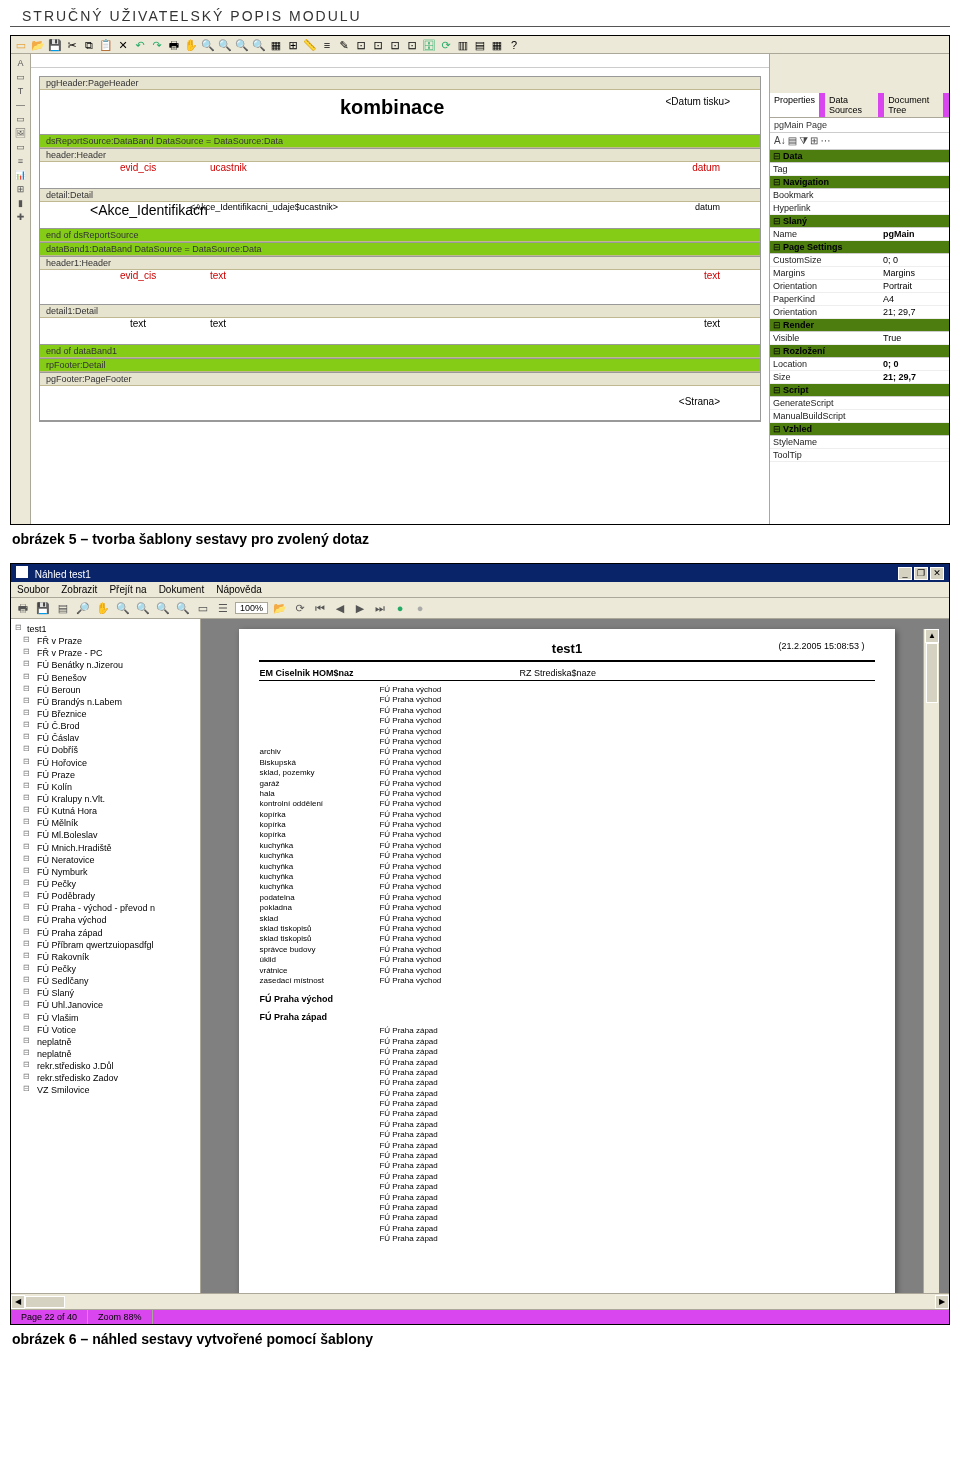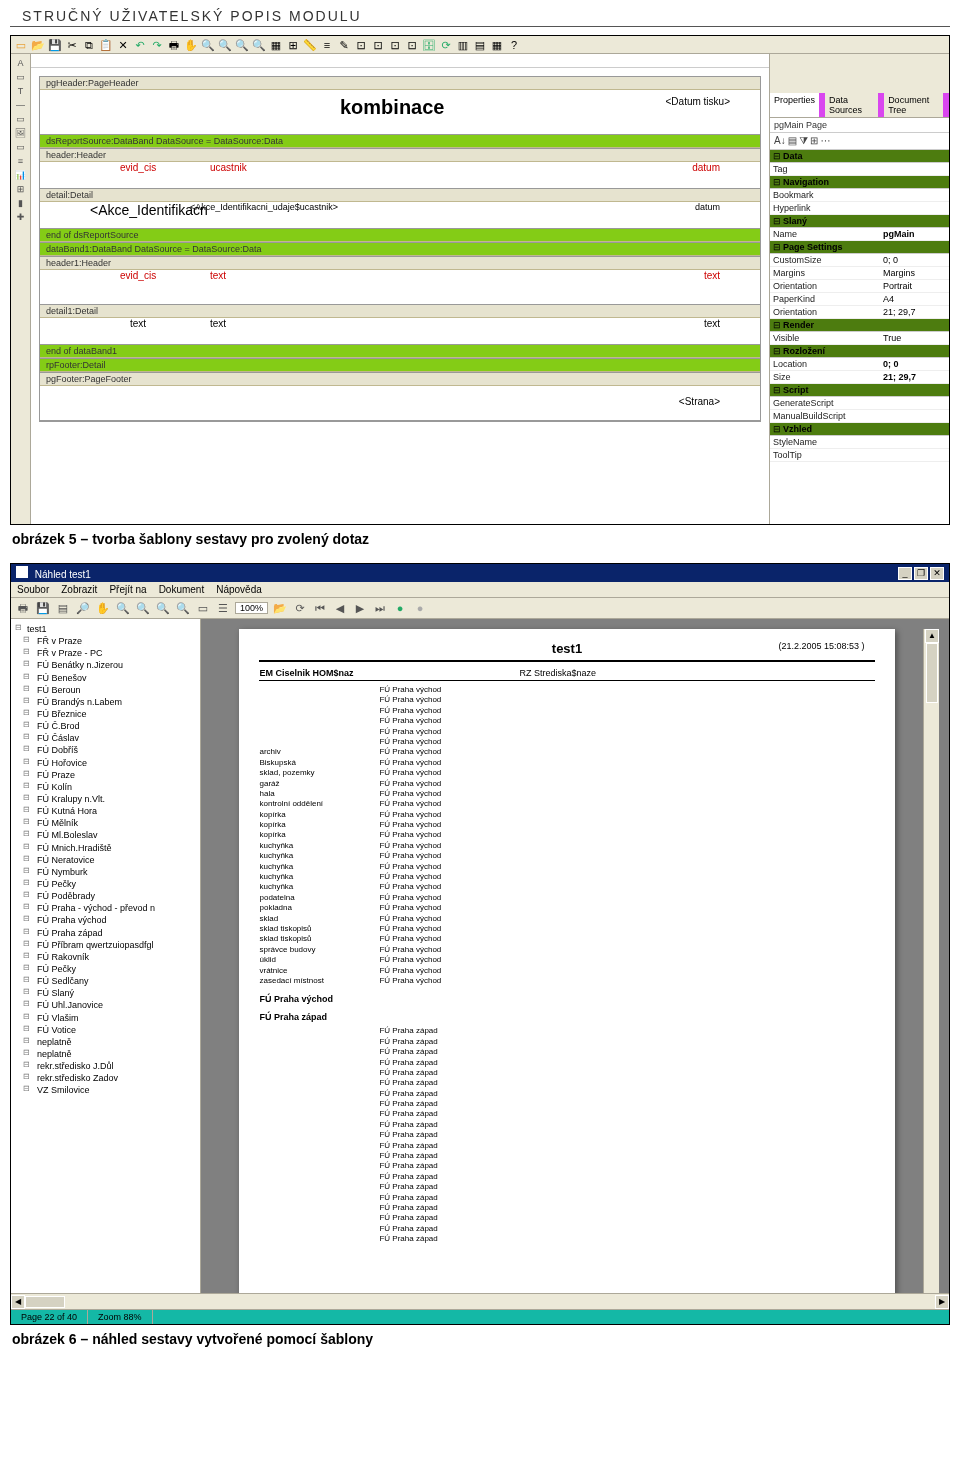--- a/index.html
+++ b/index.html
@@ -88,21 +88,21 @@
   .ppage-date { position:absolute; top:12px; right:30px; font-size:9px; }
   .ppage-rule { height:4px; border-bottom:2px solid #000; margin-bottom:6px; }
   .cols { display:flex; }
   .cols .c1 { width:260px; font-weight:bold; }
   .cols .c2 { flex:1; }
   .datablock { font-size:8px; line-height:1.3; }
   .group-head { font-weight:bold; margin-top:8px; font-size:9px; }
   .row2 { display:flex; }
   .row2 .a { width:120px; }
   .row2 .b { flex:1; }
-  .statusbar { background:#14b8a6; border-top:1px solid #aca899; display:flex; font-size:9px; }
+  .statusbar { background:#d946ef; border-top:1px solid #aca899; display:flex; font-size:9px; }
   .statcell { border-right:1px solid #aca899; padding:2px 10px; }
   .hscroll { height:16px; background:#ece9d8; border-top:1px solid #aca899; position:relative; }
   .hscroll .thumb { position:absolute; left:14px; top:2px; width:40px; height:12px; background:#d5d2c2; border:1px solid #fff; }
   .hscroll .arrow { position:absolute; width:14px; height:14px; top:1px; background:#d5d2c2; border:1px solid #fff; text-align:center; line-height:12px; font-size:8px;}
   .hscroll .arrow.l { left:0; }
   .hscroll .arrow.r { right:0; }
   .vscroll { width:16px; background:#ece9d8; border-left:1px solid #aca899; position:relative; }
   .vscroll .thumb { position:absolute; top:14px; left:2px; width:12px; height:60px; background:#d5d2c2; border:1px solid #fff; }
   .vscroll .arrow { position:absolute; width:14px; height:14px; left:1px; background:#d5d2c2; border:1px solid #fff; text-align:center; line-height:12px; font-size:8px;}
   .vscroll .arrow.t { top:0; }

